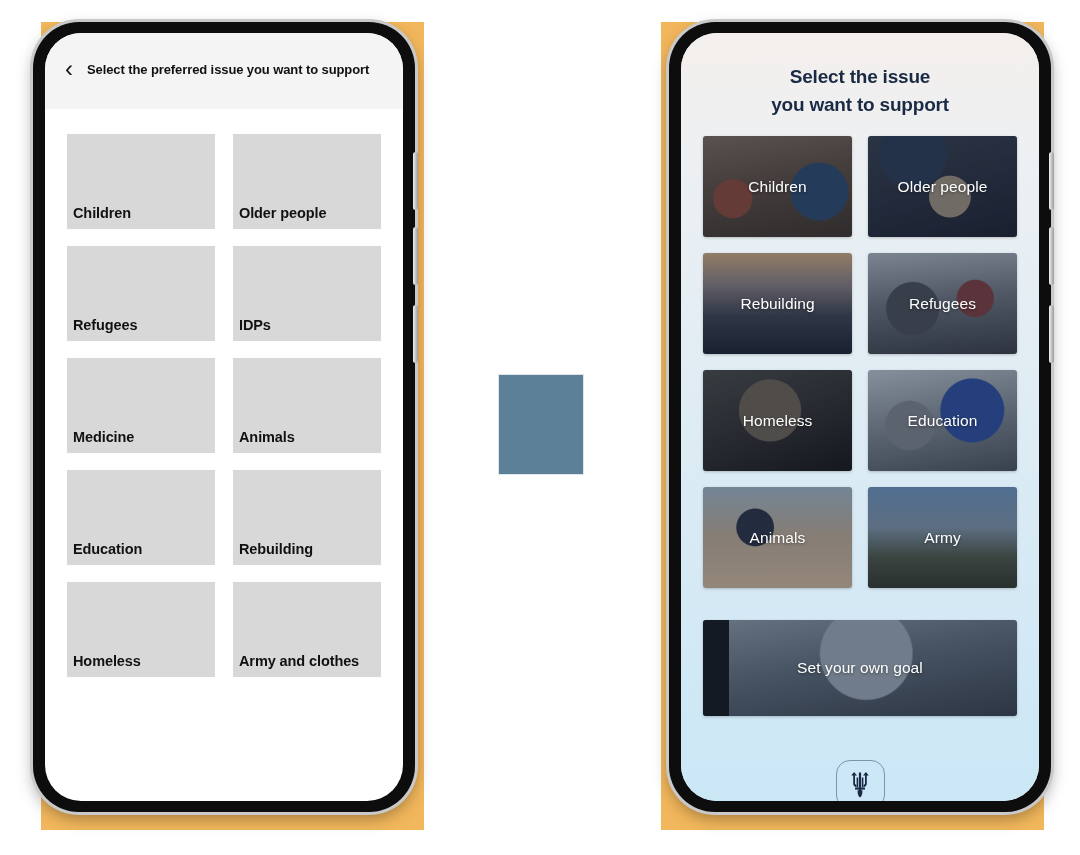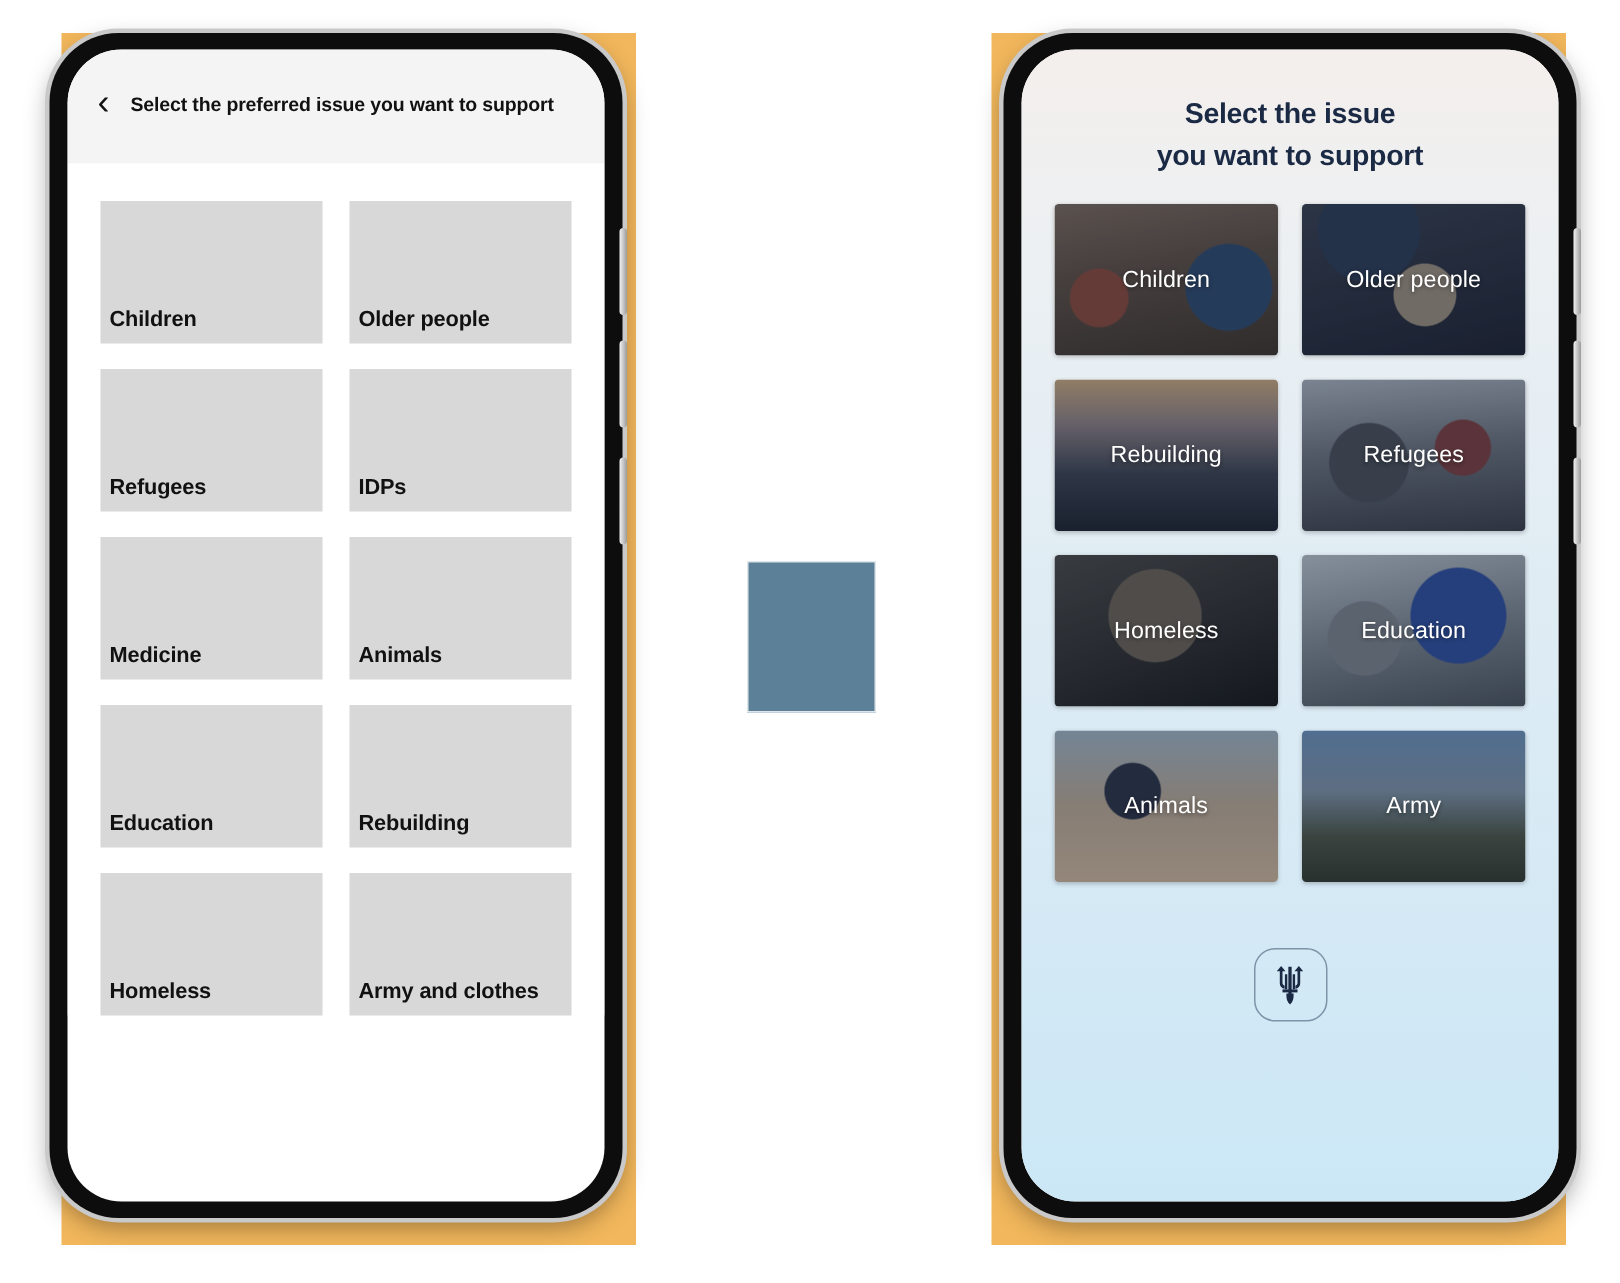--- a/index.html
+++ b/index.html
@@ -341,20 +341,25 @@
             <div class="hf-photo ph-healthcare"></div>
             <div class="hf-label">Education</div>
           </div>
           <div class="hf-tile">
             <div class="hf-photo ph-animals"></div>
             <div class="hf-label">Animals</div>
           </div>
           <div class="hf-tile">
             <div class="hf-photo ph-army"></div>
             <div class="hf-label">Army</div>
+          </div>
+          <div class="hf-tile wide">
+            <div class="hf-photo ph-goal"></div>
+            <div class="ph-goal-bar"></div>
+            <div class="hf-label">Set your own goal</div>
           </div>
         </div>
 
       <div class="hf-logo-wrap">
         <div class="hf-logo">
           <svg width="24" height="28" viewBox="0 0 24 28">
             <g fill="#1b2a44">
               <rect x="10.9" y="1.5" width="2.2" height="24"></rect>
               <path d="M3.2 4.5 L5.2 4.5 L5.2 12.5 C5.2 14.6 6.6 15.9 8.4 16.2 L8.4 14.0 C7.5 13.7 7.0 13.1 7.0 12.1 L7.0 4.5 L9.0 4.5 L6.1 1.0 Z"></path>
               <path d="M20.8 4.5 L18.8 4.5 L18.8 12.5 C18.8 14.6 17.4 15.9 15.6 16.2 L15.6 14.0 C16.5 13.7 17.0 13.1 17.0 12.1 L17.0 4.5 L15.0 4.5 L17.9 1.0 Z"></path>

